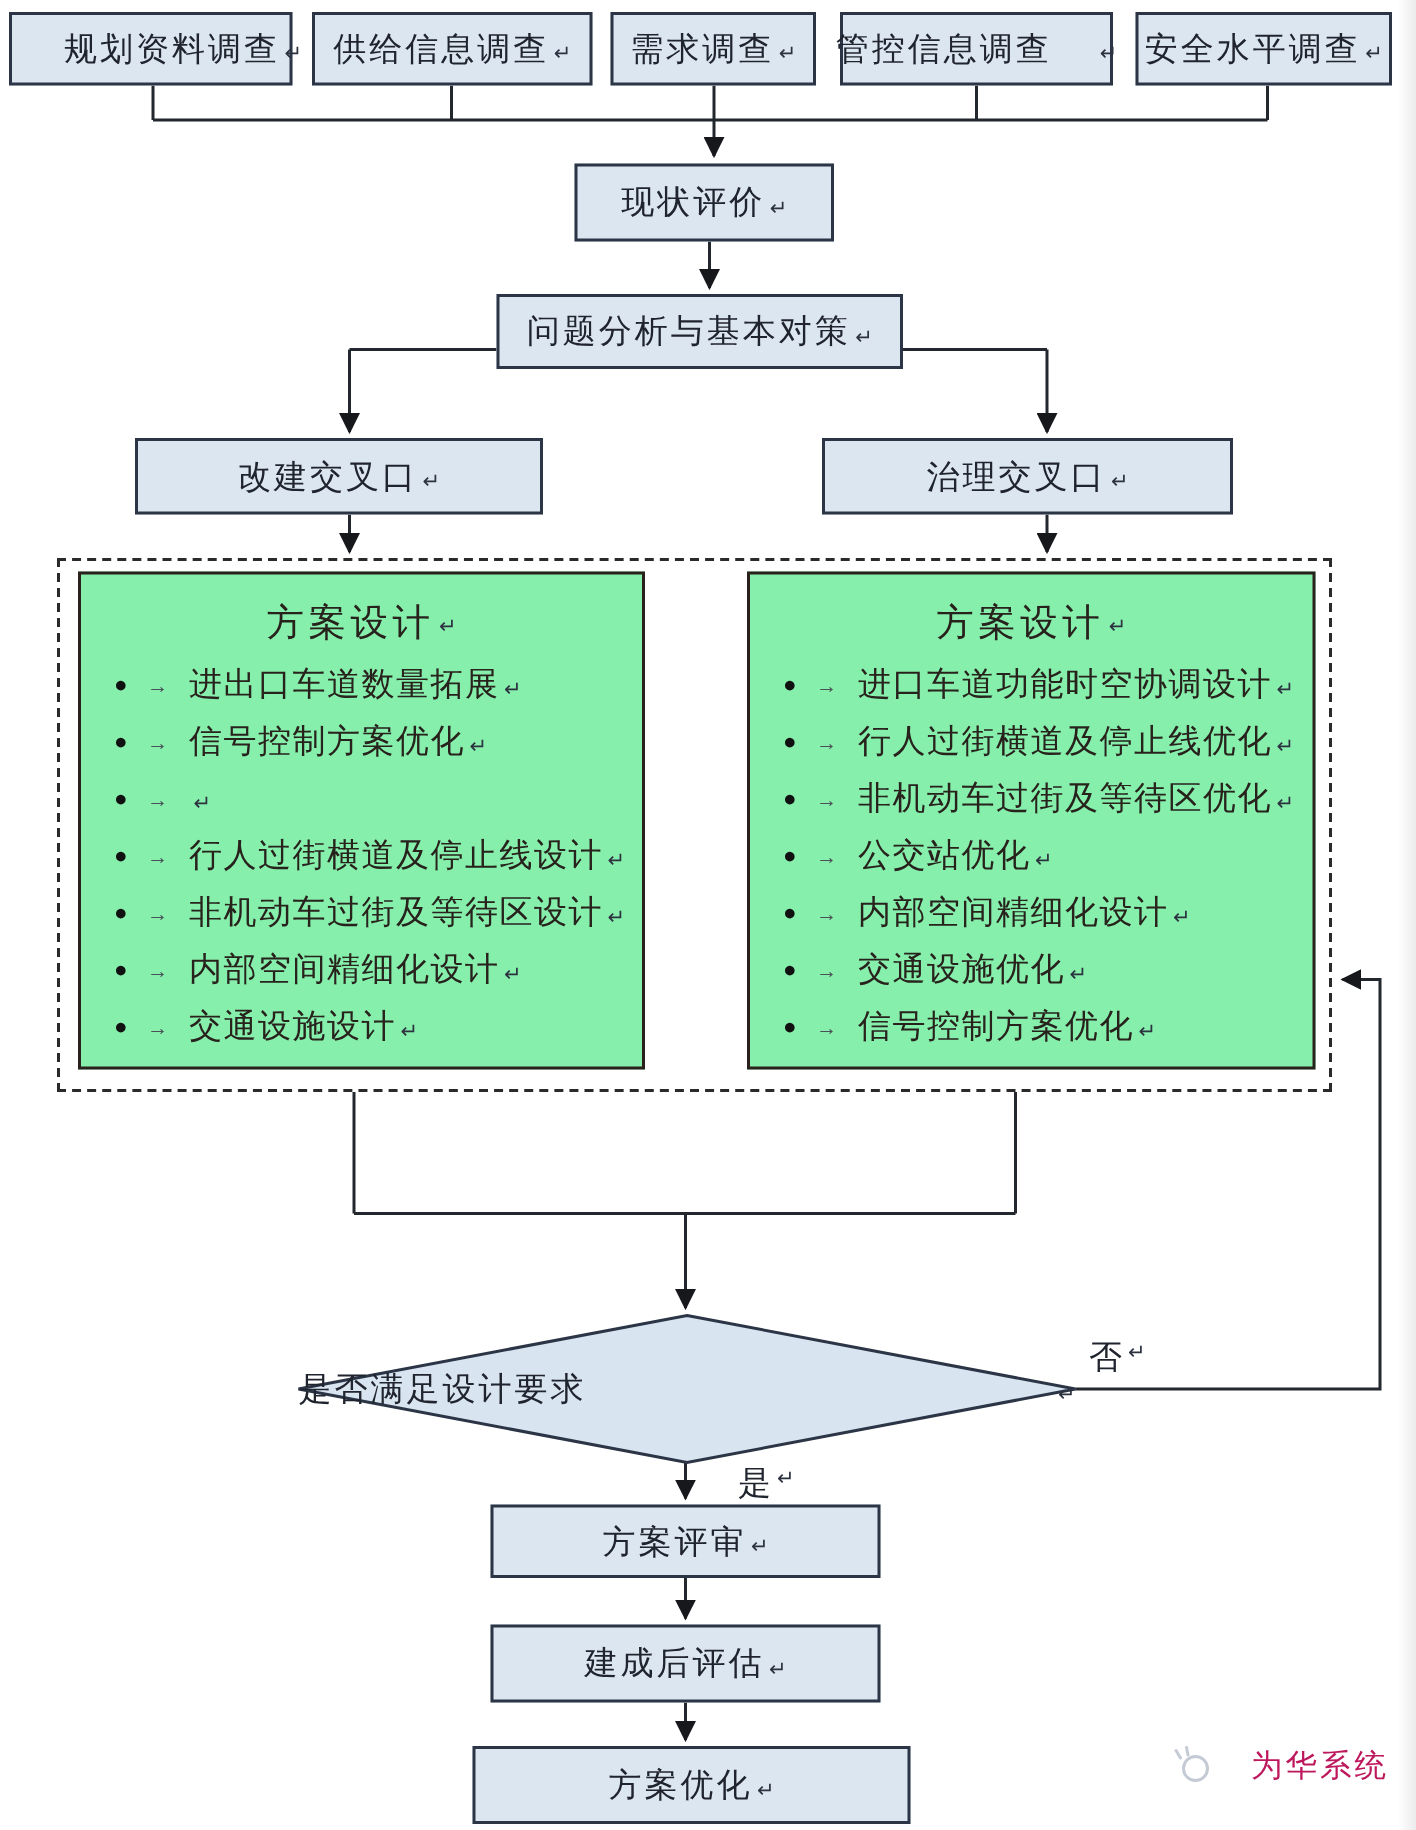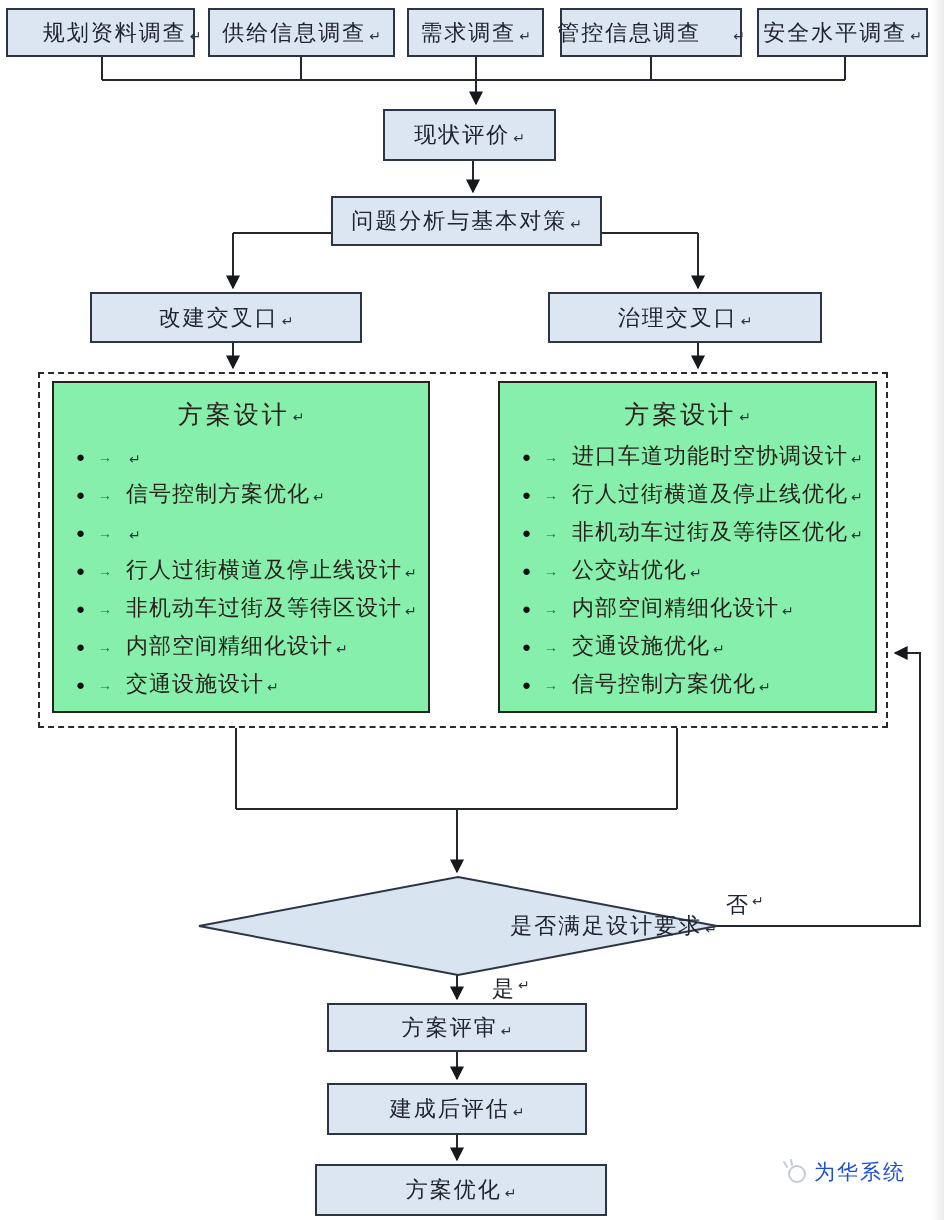--- a/index.html
+++ b/index.html
@@ -21,26 +21,26 @@
     position:absolute;background:#86efac;border:2px solid #2a211c;box-sizing:border-box;
     padding-top:8px;color:#28221d;
   }
   .panel .title{display:flex;justify-content:center;align-items:center;font-size:25px;letter-spacing:3px;height:46px;}
   .row{display:flex;align-items:center;height:38px;padding-left:22px;font-size:22px;letter-spacing:1px;white-space:nowrap;}
   .row .bullet{font-size:15px;margin-right:12px;color:#111;}
   .row .tab{font-size:14px;color:#4a4f57;margin-right:13px;position:relative;top:1px;}
   .floatlabel{position:absolute;display:flex;align-items:flex-start;font-size:22px;color:#20242e;letter-spacing:1px;white-space:nowrap;}
   #decision-label{
     position:absolute;left:199px;top:877px;width:518px;height:98px;
-    display:flex;align-items:center;justify-content:flex-end;
+    display:flex;align-items:center;justify-content:space-between;
     font-size:22px;letter-spacing:2px;color:#20242e;white-space:nowrap;
   }
   #watermark{
     position:absolute;left:780px;top:1158px;width:158px;height:38px;
-    display:flex;gap:4px;color:#1d4ed8;
+    display:flex;align-items:center;gap:24px;color:#be185d;
     font-size:21px;letter-spacing:2px;white-space:nowrap;
   }
   #edge-shade{
     position:absolute;right:0;top:0;width:12px;height:1220px;
     background:linear-gradient(to right,rgba(0,0,0,0),rgba(0,0,0,0.08));
   }
 </style>
 </head>
 <body>
 
@@ -121,20 +121,21 @@
   <div class="dashedbox" style="left:38px;top:372px;width:850px;height:356px;"></div>
 
   <div class="panel" style="left:52px;top:381px;width:378px;height:332px;">
     <div class="title">
       <span>方案设计</span>
         <span class="pmark">↵</span>
     </div>
     <div class="row">
         <span class="bullet">●</span>
         <span class="tab">→</span>
+        <span>进出口车道数量拓展</span>
         <span class="pmark">↵</span>
       </div>
     <div class="row">
         <span class="bullet">●</span>
         <span class="tab">→</span>
         <span>信号控制方案优化</span>
         <span class="pmark">↵</span>
       </div>
     <div class="row">
         <span class="bullet">●</span>

